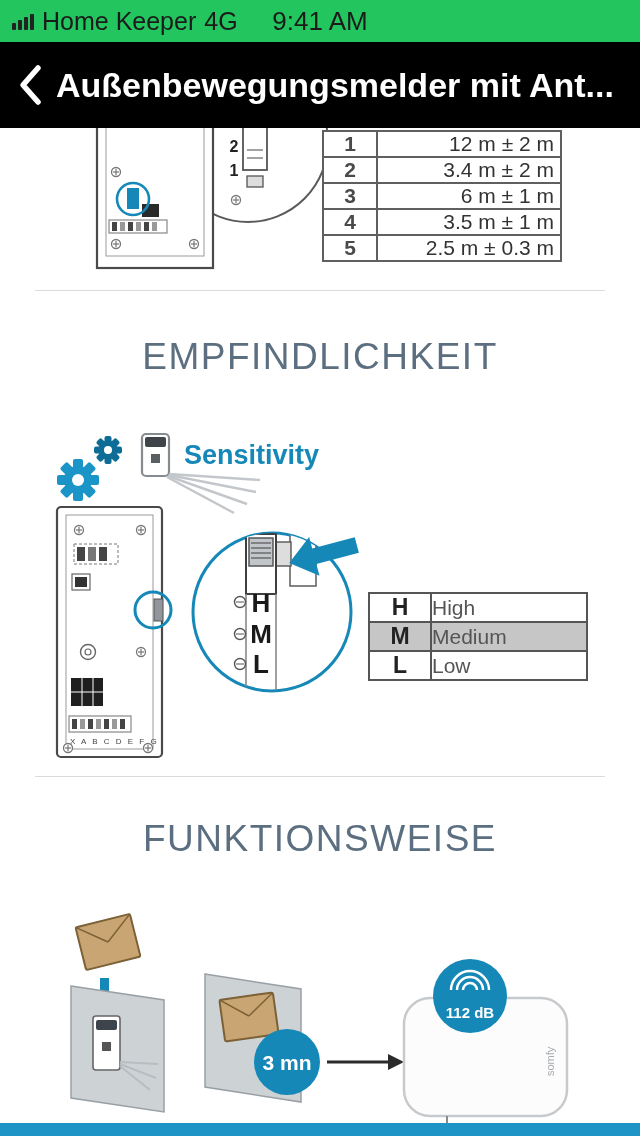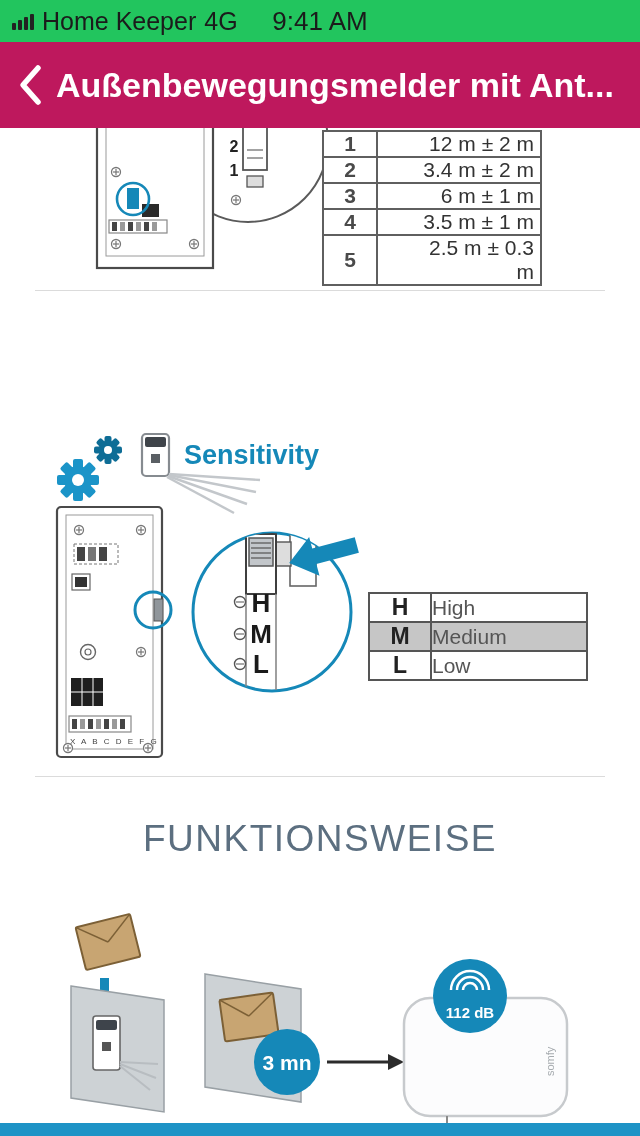--- a/index.html
+++ b/index.html
@@ -14,34 +14,34 @@
   .signal i:nth-child(1){height:7px;} .signal i:nth-child(2){height:10px;}
   .signal i:nth-child(3){height:13px;} .signal i:nth-child(4){height:16px;}
   .sb-carrier, .sb-net { font-size:25px; }
   .sb-time { position:absolute; left:0; right:0; top:6px; text-align:center; font-size:26px; font-weight:normal; }
   .sb-right { position:absolute; right:10px; top:0; height:42px; display:flex; align-items:center; gap:7px; }
   .sb-batt-pct { font-size:25px; }
   .battery { position:relative; width:35px; height:17px; background:#fff; border-radius:3px; box-shadow:0 0 0 1px #e9cf8a; }
   .battery::after { content:""; position:absolute; right:-5px; top:4.5px; width:3.5px; height:8px; background:#fff; border-radius:0 2px 2px 0; }
 
   
-  .navbar { position:absolute; top:42px; left:0; width:640px; height:86px; background:#be185d; display:flex; align-items:center; }
+  .navbar { position:absolute; top:42px; left:0; width:640px; height:86px; background:#000000; display:flex; align-items:center; }
   .back-btn { width:52px; height:60px; display:flex; align-items:center; justify-content:center; margin-left:4px; cursor:pointer; flex:0 0 auto; }
   .nav-title { color:#fff; font-size:34px; font-weight:bold; white-space:nowrap; overflow:hidden; width:560px; }
 
   
   .content { position:absolute; top:128px; left:0; width:640px; height:1008px; background:#fff; }
 
   .top-diagram { position:absolute; top:0; left:0; width:640px; height:160px; }
   .top-diagram svg { position:absolute; top:0; left:0; }
 
   .range-table { position:absolute; left:322px; top:2px; border-collapse:collapse; font-size:21px; color:#333; background:#fff; }
   .range-table td { border:2px solid #5f5f5f; height:26px; padding:0 6px; }
   .range-table td.lvl { width:54px; text-align:center; font-weight:bold; color:#4a4a4a; }
-  .range-table td.val { width:164px; text-align:right;padding-left:28px; }
+  .range-table td.val { width:184px; text-align:right;padding-left:28px; }
 
   .divider { position:absolute; left:35px; right:35px; height:1px; background:#DBDBDB; }
   .d1 { top:162px; } .d2 { top:648px; }
 
   .heading { position:absolute; left:0; width:640px; text-align:center; font-size:37px; font-weight:400; letter-spacing:1.5px; color:#5C6F80; }
   .h1 { top:208px; } .h2 { top:690px; }
 
   .sens-icons { position:absolute; top:292px; left:42px; }
   .sens-diagram { position:absolute; top:372px; left:0; width:640px; height:268px; }
   .sens-diagram > svg { position:absolute; top:0; left:0; }
@@ -148,20 +148,21 @@
         <tr>
               <td class="lvl">5</td>
               <td class="val">2.5 m ± 0.3 m</td>
             </tr>
       </tbody>
         </table>
     </div>
 
     <div class="divider d1"></div>
 
+    <div class="heading h1">EMPFINDLICHKEIT</div>
 
     <div class="sens-icons">
       <svg width="380" height="100" viewBox="0 0 380 100">
 
         <g transform="translate(36,60)">
           <g fill="#1B94C8">
             <rect x="-5" y="-21" width="10" height="42" rx="2"></rect>
             <rect x="-21" y="-5" width="42" height="10" rx="2"></rect>
             <rect x="-5" y="-21" width="10" height="42" rx="2" transform="rotate(45)"></rect>
             <rect x="-21" y="-5" width="42" height="10" rx="2" transform="rotate(45)"></rect>

